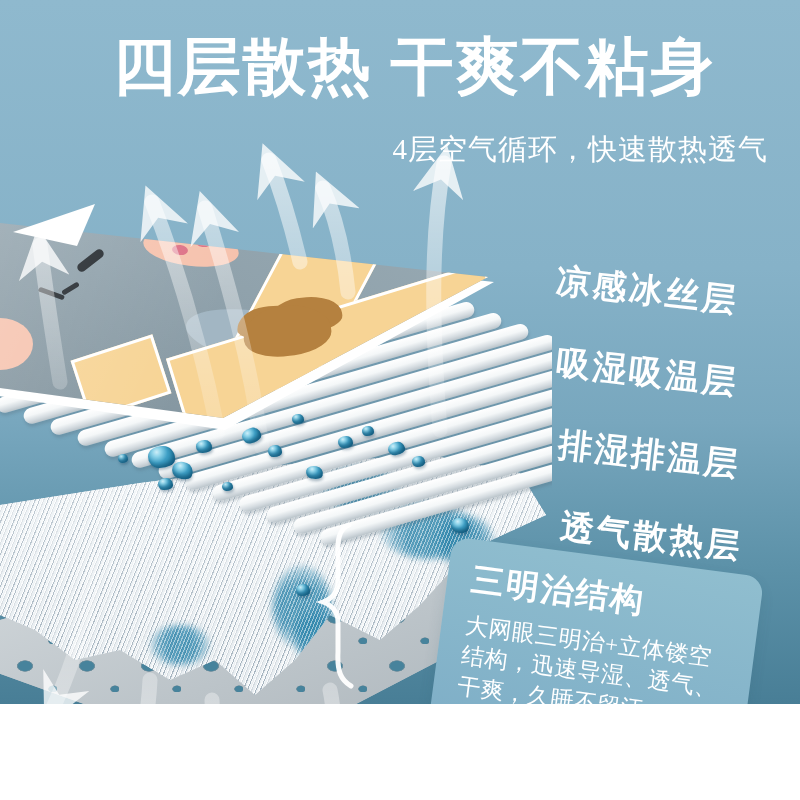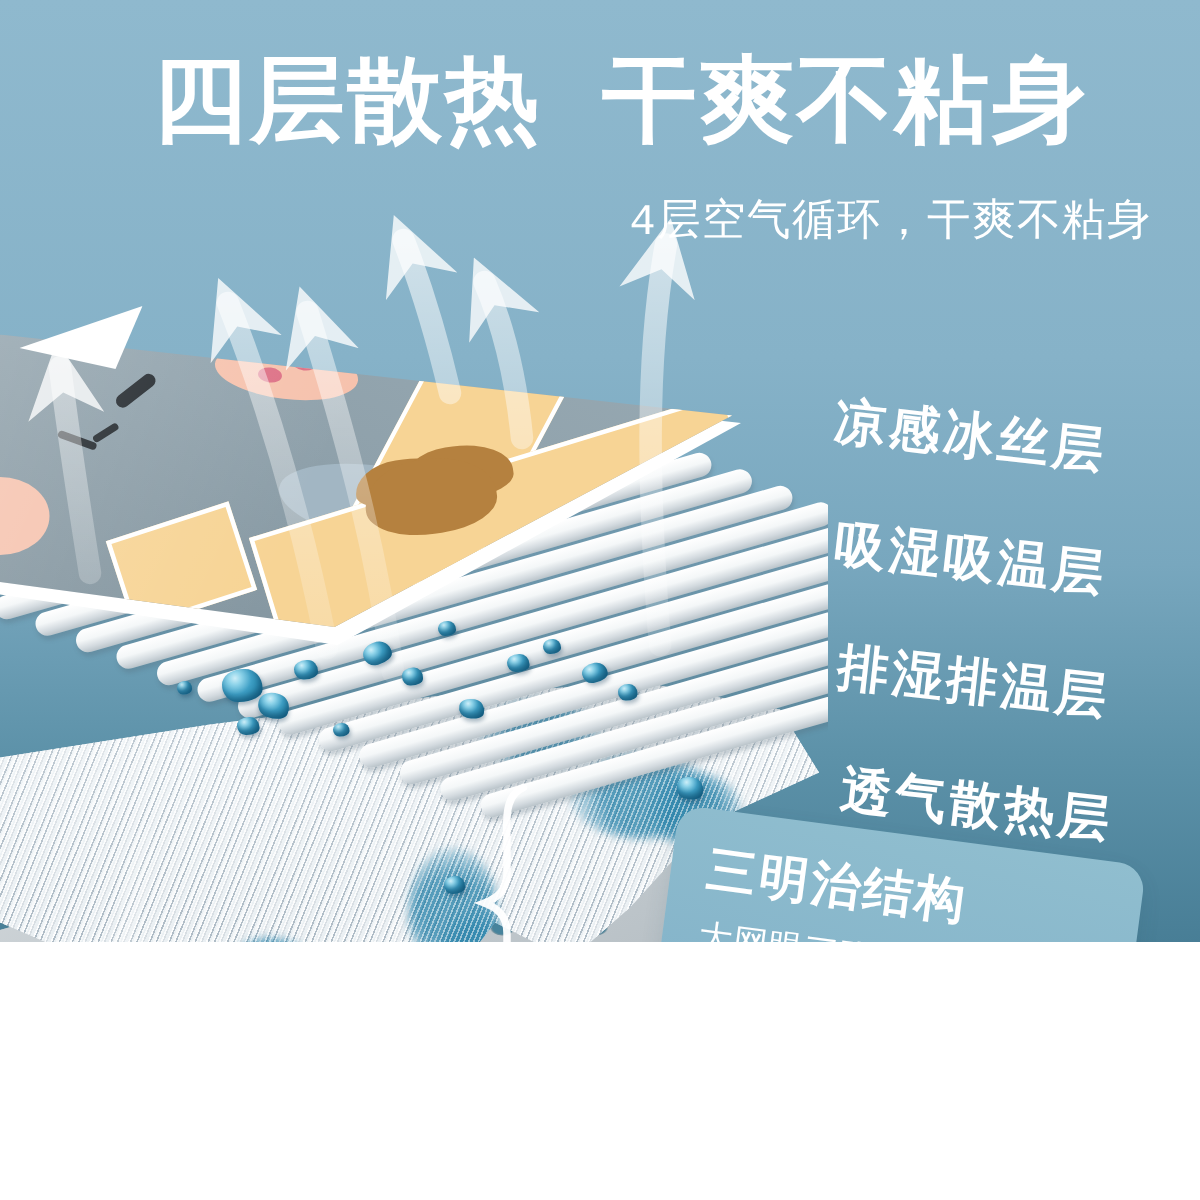--- a/index.html
+++ b/index.html
@@ -1,18 +1,18 @@
 <!DOCTYPE html>
 <html style="--bg-top: #8FB9CE; --bg-mid: #78A7BE; --bg-bottom: #487E96; --text: #FFFFFF; --panel-top: #90BECF; --panel-bottom: #7DADC6; --droplet: #2F8FB5; --fabric-base: #8FA1AB; --fabric-yellow: #F7D495; --fabric-pink: #F6C2AD; --fabric-brown: #B5813F; --mesh-gray: #BCC4C9; --mesh-hole: #47839C; --rod-white: #F4F7F8;"><head>
 <meta charset="utf-8">
 <style>
   html,body{margin:0;padding:0;}
   .stage{
-    position:relative;width:800px;height:628px;overflow:hidden;
-    font-family:Liberation Mono, monospace;
+    position:relative;width:800px;height:704px;overflow:hidden;
+    font-family:Liberation Serif, serif;
     background:linear-gradient(180deg,
       var(--bg-top,#8FB9CE) 0%, #86B2C8 38%,
       var(--bg-mid,#78A7BE) 60%, #5D92A9 80%,
       var(--bg-bottom,#487E96) 100%);
   }
   .stage *{box-sizing:border-box;}
   
   .title{
     position:absolute;top:24px;left:0;right:0;z-index:9;
     text-align:center;transform:translateX(14px);
@@ -124,21 +124,21 @@
   .arrows{position:absolute;inset:0;z-index:6;pointer-events:none;}
   .brace{position:absolute;left:315px;top:522px;z-index:8;pointer-events:none;}
 </style>
 </head>
 <body>
 
 <div class="stage">
 
   <div class="title">四层散热 干爽不粘身</div>
   <div class="subtitle">
-    <div>4层空气循环，干爽不粘身</div>
+    <div>4层空气循环，快速散热透气</div>
   </div>
 
   <div class="mesh"></div>
 
   <div class="fibers">
     <div class="fsp" style="left:320px;top:12px;width:80px;height:44px;"></div>
     <div class="fsp" style="left:380px;top:48px;width:96px;height:56px;"></div>
     <div class="fsp" style="left:272px;top:110px;width:60px;height:84px;"></div>
     <div class="fsp" style="left:432px;top:60px;width:62px;height:50px;"></div>
     <div class="fsp" style="left:295px;top:150px;width:44px;height:62px;"></div>

